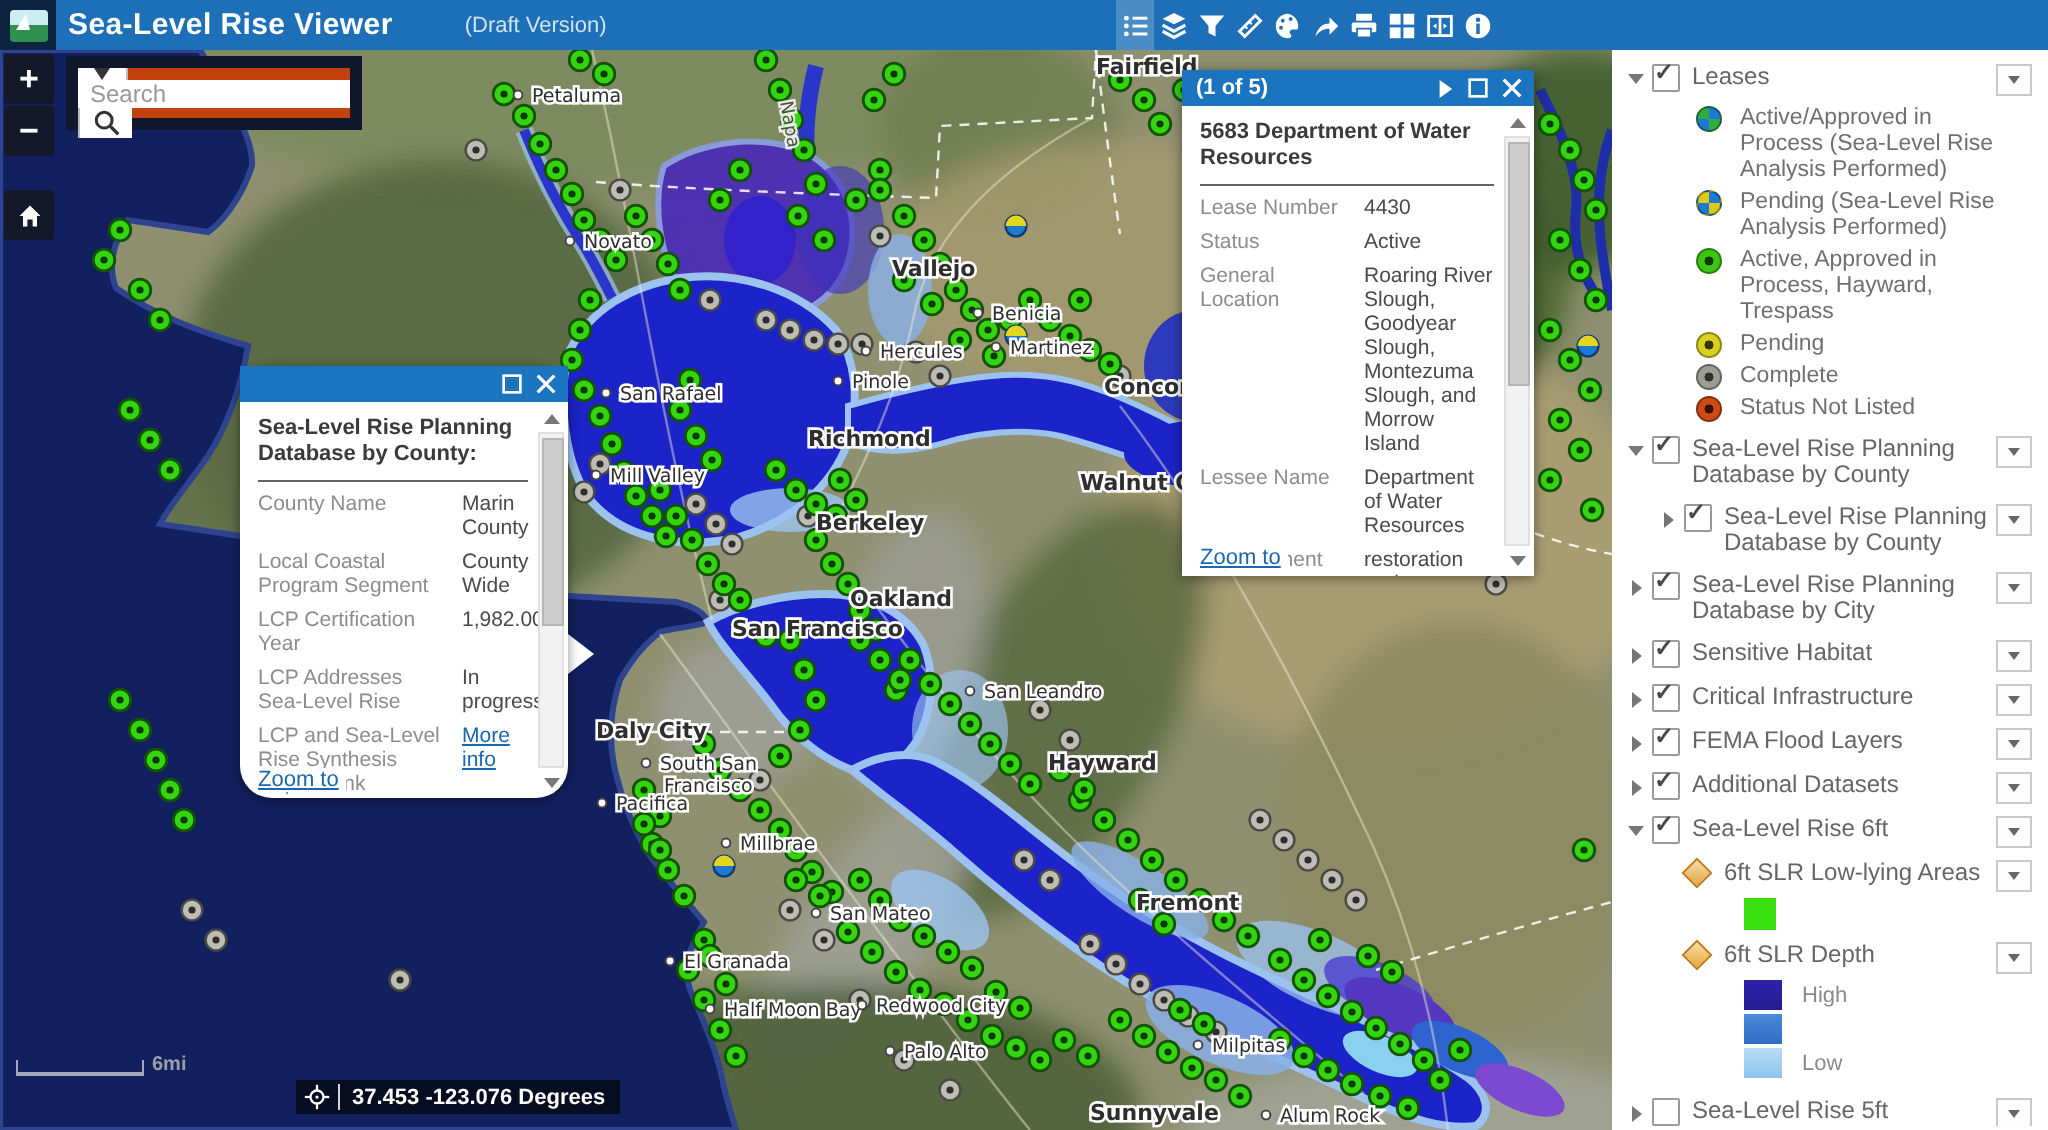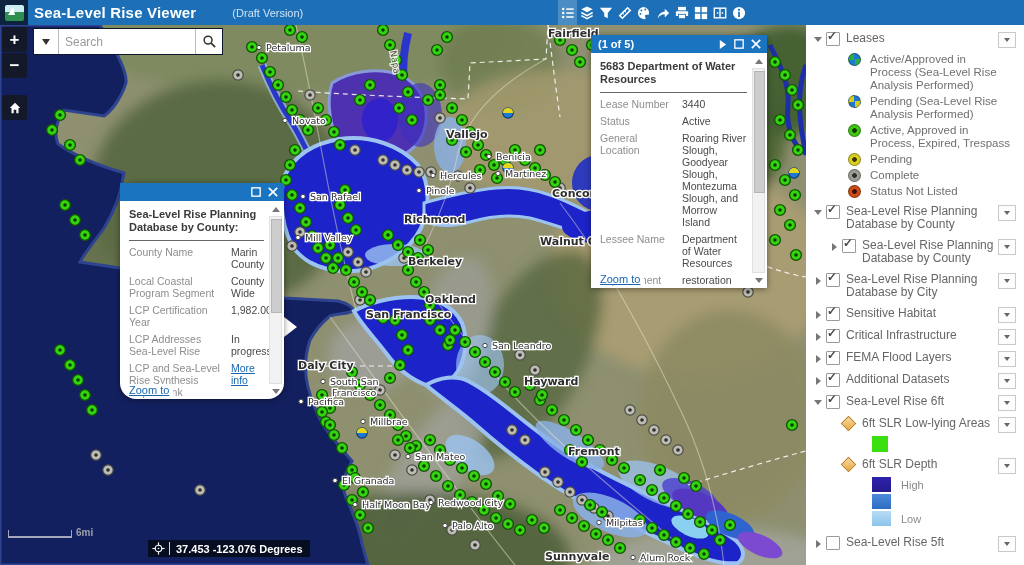--- a/index.html
+++ b/index.html
@@ -50,21 +50,21 @@
   .sw-low{background:linear-gradient(180deg,#b8dcf4,#8cc4ec);}
   .gap-top{margin-top:6px;}
 
   
   .map{position:absolute;left:0;top:25px;width:806px;height:540px;overflow:hidden;background:#8e9070;cursor:default;}
   .map svg text{font-family:"DejaVu Sans",sans-serif;}
 
   
   .zbtn{position:absolute;width:25px;height:25px;background:rgba(20,24,28,.82);color:#fff;
     display:flex;align-items:center;justify-content:center;font-size:17px;font-weight:bold;border-radius:2px;cursor:pointer;z-index:20;}
-  .searchbar{position:absolute;left:33px;top:3px;height:25px;display:flex;z-index:20;border:1px solid #0f172a;background:#c2410c;}
+  .searchbar{position:absolute;left:33px;top:3px;height:25px;display:flex;z-index:20;border:6px solid #0f172a;background:#c2410c;flex-direction:column;}
   .sb-drop{width:24px;border-right:1px solid #bbb;display:flex;align-items:center;justify-content:center;cursor:pointer;background:#fff;}
   .sb-drop:after{content:"";width:0;height:0;border-left:4.5px solid transparent;border-right:4.5px solid transparent;border-top:6px solid #333;}
   .sb-input{width:124px;border:0;outline:0;padding:0 6px;font-size:12px;color:#333;font-family:"Liberation Sans",sans-serif;}
   .sb-input::placeholder{color:#999;}
   .sb-btn{width:26px;border-left:1px solid #bbb;display:flex;align-items:center;justify-content:center;cursor:pointer;background:#fff;}
   .scalebar{position:absolute;left:8px;top:505px;width:62px;height:6px;border-left:1px solid #d5d5d5;border-right:1px solid #d5d5d5;border-bottom:2px solid #d5d5d5;opacity:.75;z-index:15;}
   .scalelabel{position:absolute;left:76px;top:502px;color:#9aa0a8;font-size:10px;font-weight:bold;z-index:15;}
   .coords{position:absolute;left:148px;top:515px;height:17px;background:rgba(6,10,22,.85);color:#fff;
     display:flex;align-items:center;padding:0 7px 0 4px;font-size:11px;font-weight:bold;z-index:15;}
   .coords .sep{width:1px;height:13px;background:#cfd6de;margin:0 6px 0 4px;}
@@ -1519,21 +1519,21 @@
             </svg>
           </div>
       </div>
       <div class="popup-body" style="height:235px;">
         <div class="pb-inner">
           <div class="pop-title">5683 Department of Water Resources</div>
           <div class="pop-hr"></div>
           <div id="lease-rows">
               <div class="prow">
                 <div class="plabel l-label">Lease Number</div>
-                <div class="pval l-val">3440</div>
+                <div class="pval l-val">4430</div>
               </div>
               <div class="prow">
                 <div class="plabel l-label">Status</div>
                 <div class="pval l-val">Active</div>
               </div>
               <div class="prow">
                 <div class="plabel l-label">General Location</div>
                 <div class="pval l-val">Roaring River Slough, Goodyear Slough, Montezuma Slough, and Morrow Island</div>
               </div>
               <div class="prow">
@@ -1580,21 +1580,21 @@
         <div class="legend-item">
           <div class="legend-icon pie-gb"></div>
           <div>Active/Approved in Process (Sea-Level Rise Analysis Performed)</div>
         </div>
         <div class="legend-item">
           <div class="legend-icon pie-yb"></div>
           <div>Pending (Sea-Level Rise Analysis Performed)</div>
         </div>
         <div class="legend-item">
           <div class="legend-icon dot-green"></div>
-          <div>Active, Approved in Process, Expired, Trespass</div>
+          <div>Active, Approved in Process, Hayward, Trespass</div>
         </div>
         <div class="legend-item">
           <div class="legend-icon dot-yellow"></div>
           <div>Pending</div>
         </div>
         <div class="legend-item">
           <div class="legend-icon dot-gray"></div>
           <div>Complete</div>
         </div>
         <div class="legend-item">

